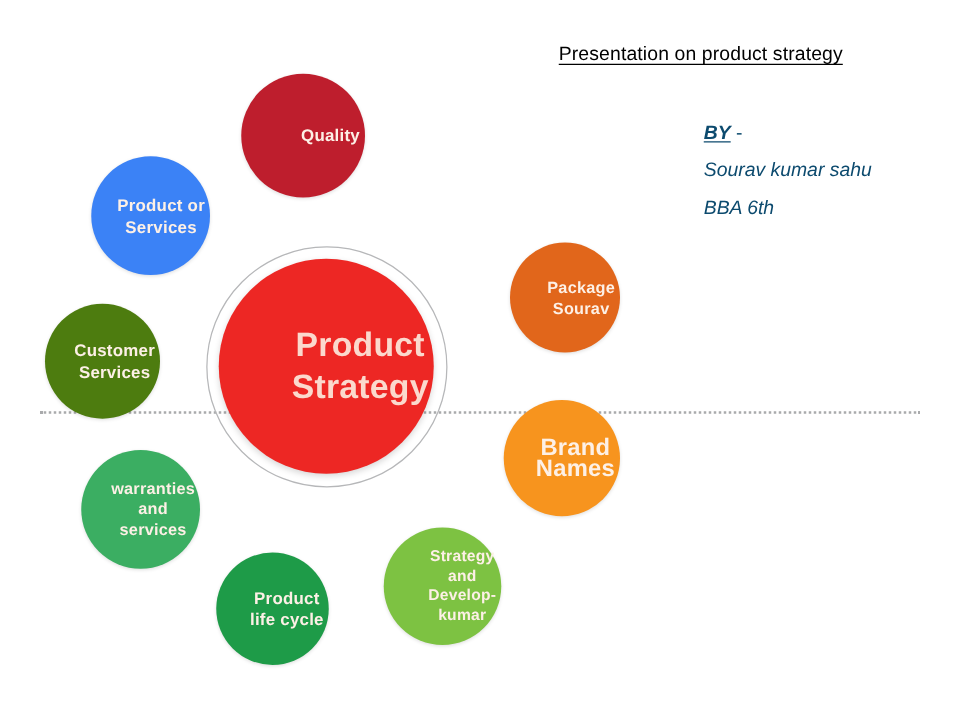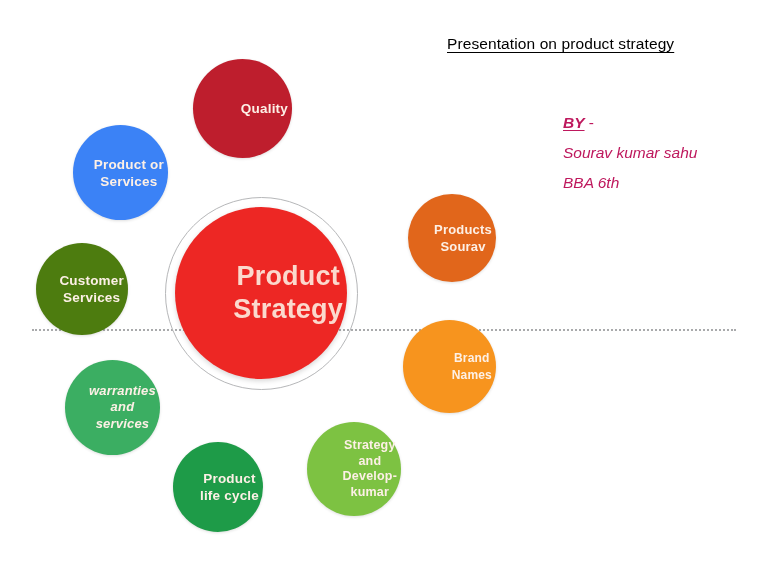--- a/index.html
+++ b/index.html
@@ -28,23 +28,23 @@
     font-size: 15.5px;
     color: #000000;
     letter-spacing: .1px;
     text-decoration: underline;
     text-underline-offset: 3px;
     white-space: nowrap;
   }
   .byline-block {
     position: absolute;
     left: 563px;
-    top: 108px;
+    top: 92px;
     width: 200px;
-    color: #be185d;
+    color: #0c4a6e;
     font-size: 15.5px;
     line-height: 30px;
   }
   .byline-block .row { white-space: nowrap; }
   .by-label {
     font-weight: bold;
     font-style: italic;
     text-decoration: underline;
     text-underline-offset: 2px;
   }
@@ -102,21 +102,21 @@
     line-height: 33px;
     color: #fbd9cd;
     font-weight: bold;
     box-shadow: 0 2px 5px rgba(0,0,0,.16);
   }
 
   
   .b-quality        { left:193px; top: 59px; width: 99px; height: 99px; font-size:13.5px; line-height:16px; }
   .b-new-products   { left:325px; top: 89px; width: 88px; height: 88px; font-size:13.5px; line-height:17px; }
   .b-package-design { left:408px; top:194px; width: 88px; height: 88px; font-size:13px;   line-height:17px; }
-  .b-brand-names    { left:403px; top:320px; width: 93px; height: 93px; font-size:12px;   line-height:17px; }
+  .b-brand-names    { left:403px; top:320px; width: 93px; height: 93px; font-size:19px;   line-height:17px; }
   .b-research       { left:307px; top:422px; width: 94px; height: 94px; font-size:12.5px; line-height:15.5px; }
   .b-lifecycle      { left:173px; top:442px; width: 90px; height: 90px; font-size:13.5px; line-height:17px; }
   .b-warranties     { left: 65px; top:360px; width: 95px; height: 95px; font-size:13px;   line-height:16.5px; }
   .b-customer       { left: 36px; top:243px; width: 92px; height: 92px; font-size:13.5px; line-height:17px; }
   .b-product-serv   { left: 73px; top:125px; width: 95px; height: 95px; font-size:13.5px; line-height:17px; }
 </style>
 </head>
 <body>
 
 <div id="slide">
@@ -137,32 +137,32 @@
     <span class="label">
       <span>Product</span><br>
       <span>Strategy</span>
     </span>
   </div>
 
   <div class="bubble b-quality" style="background: rgb(190, 30, 45);">
       <span class="label"><span>Quality</span></span>
     </div>
   <div class="bubble b-package-design" style="background: rgb(225, 102, 27);">
-      <span class="label"><span>Products</span><br><span>Sourav</span></span>
+      <span class="label"><span>Package</span><br><span>Sourav</span></span>
     </div>
   <div class="bubble b-brand-names" style="background: rgb(247, 148, 30);">
       <span class="label"><span>Brand</span><br><span>Names</span></span>
     </div>
   <div class="bubble b-research" style="background: rgb(125, 194, 66);">
       <span class="label"><span>Strategy</span><br><span>and</span><br><span>Develop-</span><br><span>kumar</span></span>
     </div>
   <div class="bubble b-lifecycle" style="background: rgb(30, 155, 72);">
       <span class="label"><span>Product</span><br><span>life cycle</span></span>
     </div>
-  <div class="bubble b-warranties" style="background: rgb(59, 174, 98); font-style: italic;">
+  <div class="bubble b-warranties" style="background: rgb(59, 174, 98);">
       <span class="label"><span>warranties</span><br><span>and</span><br><span>services</span></span>
     </div>
   <div class="bubble b-customer" style="background: #4d7c0f;">
       <span class="label"><span>Customer</span><br><span>Services</span></span>
     </div>
   <div class="bubble b-product-serv" style="background: #3b82f6;">
       <span class="label"><span>Product or</span><br><span>Services</span></span>
     </div>
 
 </div>

